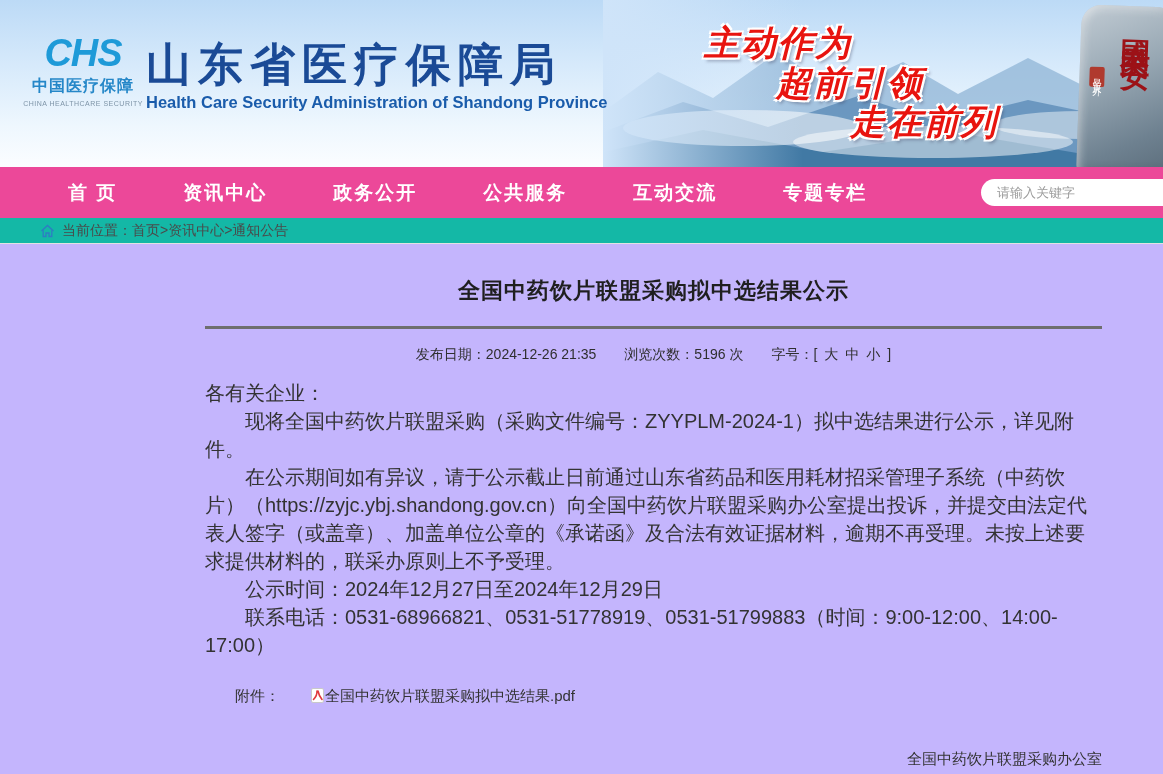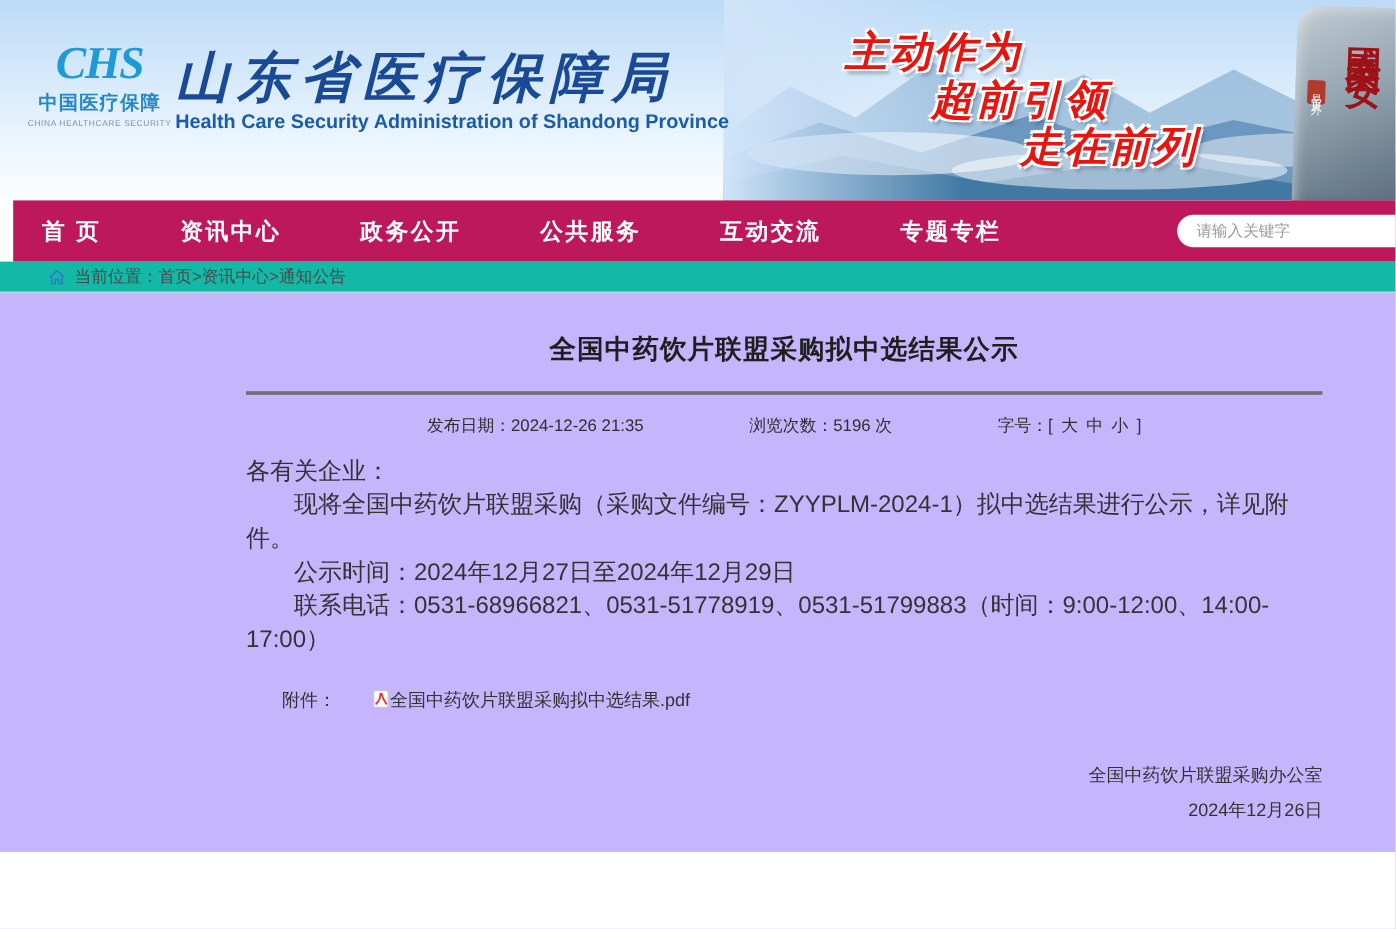--- a/index.html
+++ b/index.html
@@ -17,28 +17,28 @@
     height: 167px;
     background: linear-gradient(180deg,#bcdaf6 0%,#d7eafb 40%,#eef7fe 75%,#fbfdff 100%);
     overflow: hidden;
   }
   .banner-art { position: absolute; right: 0; top: 0; width: 560px; height: 167px; }
   .logo {
     position: absolute; left: 20px; top: 34px; width: 126px; text-align: center;
   }
   .logo-acronym {
     font-size: 38px; font-weight: bold; font-style: italic;
-    color: #1e9ad8; letter-spacing: -1px; line-height: 1.0; font-family: Liberation Serif, serif;
+    color: #1e9ad8; letter-spacing: -1px; line-height: 1.0;
   }
   .logo-cn { font-size: 16px; font-weight: bold; color: #2587c8; letter-spacing: 1px; margin-top: 4px; }
   .logo-en { font-size: 7px; color: #7e94a7; letter-spacing: 0.5px; margin-top: 3px; white-space: nowrap; }
   .site-title { position: absolute; left: 146px; top: 40px; }
   .site-title-cn {
     font-size: 45px; font-weight: bold; color: #1a4a96; letter-spacing: 7px;
-    line-height: 1.1; white-space: nowrap; font-style: italic;
+    line-height: 1.1; white-space: nowrap;
   }
   .site-title-en {
     font-size: 16.5px; font-weight: bold; color: #1a5cab; margin-top: 3px; white-space: nowrap;
   }
   .slogan {
     position: absolute; font-size: 35px; font-weight: bold; font-style: italic;
     color: #e8140f; letter-spacing: 2px; white-space: nowrap;
     text-shadow: -2px -2px 0 #fff, 2px -2px 0 #fff, -2px 2px 0 #fff, 2px 2px 0 #fff, 3px 4px 3px rgba(60,60,90,.35);
   }
   .slogan-1 { left: 704px; top: 20px; }
@@ -59,22 +59,22 @@
   }
   .stele-side {
     position: absolute; left: 10px; top: 62px;
     writing-mode: vertical-rl; text-orientation: upright;
     background: #b03a2e; color: #fff; font-size: 9px; letter-spacing: 3px;
     padding: 4px 1px; border-radius: 2px;
   }
 
   
   .navbar {
-    position: relative; height: 51px; background: #be185d;
-    display: flex; align-items: center; padding-left: 24px; gap: 66px; margin-left: 11px;
+    position: relative; height: 51px; background: #ec4899;
+    display: flex; align-items: center; padding-left: 68px; gap: 66px;
   }
   .nav-item {
     color: #fff; font-size: 19px; font-weight: bold; letter-spacing: 2px;
     text-decoration: none; cursor: pointer; white-space: nowrap;
   }
   .search-input {
     position: absolute; right: -14px; top: 12px; width: 196px; height: 27px;
     border: none; border-radius: 14px; padding: 0 16px;
     font-size: 13px; color: #555; background: #fff; outline: none;
     font-family: "Liberation Sans", sans-serif;
@@ -91,21 +91,21 @@
 
   
   .content { background: #c4b5fd; }
   .article { margin-left: 205px; width: 897px; }
   .article-title {
     padding-top: 32px; text-align: center;
     font-size: 22px; font-weight: bold; color: #1f1f1f; letter-spacing: 1px;
   }
   .divider { height: 3px; background: #6e6e6e; margin-top: 20px; }
   .meta {
-    display: flex; justify-content: center; align-items: flex-end; gap: 88px;
+    display: flex; justify-content: center; align-items: flex-end; gap: 28px;
     margin-top: 17px; font-size: 14px; color: #2f2f2f;
   }
   .font-size-ctrl { display: inline-flex; gap: 7px; }
   .font-size-ctrl .fs-opt { cursor: pointer; }
   .body-text { margin-top: 15px; font-size: 20px; color: #333; line-height: 28px; }
   .body-text p { margin: 0; }
   .indent { text-indent: 2em; }
   .nowrap-url { white-space: nowrap; }
   .attachment { margin-top: 23px; font-size: 15px; color: #333; text-indent: 2em; line-height: 28px; }
   .pdf-icon { display: inline-block; vertical-align: -2px; margin: 0 1px; }
@@ -189,20 +189,21 @@
         <span class="fs-opt">大</span>
         <span class="fs-opt">中</span>
         <span class="fs-opt">小</span>
         <span>]</span>
       </span>
     </div>
 
     <div class="body-text">
       <p>各有关企业：</p>
       <p class="indent">现将全国中药饮片联盟采购（采购文件编号：ZYYPLM-2024-1）拟中选结果进行公示，详见附件。</p>
+      <p class="indent"><span>在公示期间如有异议，请于公示截止日前通过山东省药品和医用耗材招采管理子系统（中药饮片）</span><span class="nowrap-url">（https://zyjc.ybj.shandong.gov.cn）</span><span>向全国中药饮片联盟采购办公室提出投诉，并提交由法定代表人签字（或盖章）、加盖单位公章的《承诺函》及合法有效证据材料，逾期不再受理。未按上述要求提供材料的，联采办原则上不予受理。</span></p>
       <p class="indent">公示时间：2024年12月27日至2024年12月29日</p>
       <p class="indent">联系电话：0531-68966821、0531-51778919、0531-51799883（时间：9:00-12:00、14:00-17:00）</p>
     </div>
 
     <div class="attachment">
       <span>附件：</span><span class="pdf-icon"><svg width="13" height="15" viewBox="0 0 13 15">
             <rect x="0.5" y="0.5" width="12" height="14" rx="1.5" fill="#fff" stroke="#c9c9c9"></rect>
             <path d="M6 3 C6.2 6.5 4.5 9.5 2.5 11.5 M7 3 C7.6 6.5 9.5 9.5 11 11.5" fill="none" stroke="#e0393e" stroke-width="1.6" stroke-linecap="round"></path>
           </svg></span><a class="attachment-link">全国中药饮片联盟采购拟中选结果.pdf</a>
     </div>

